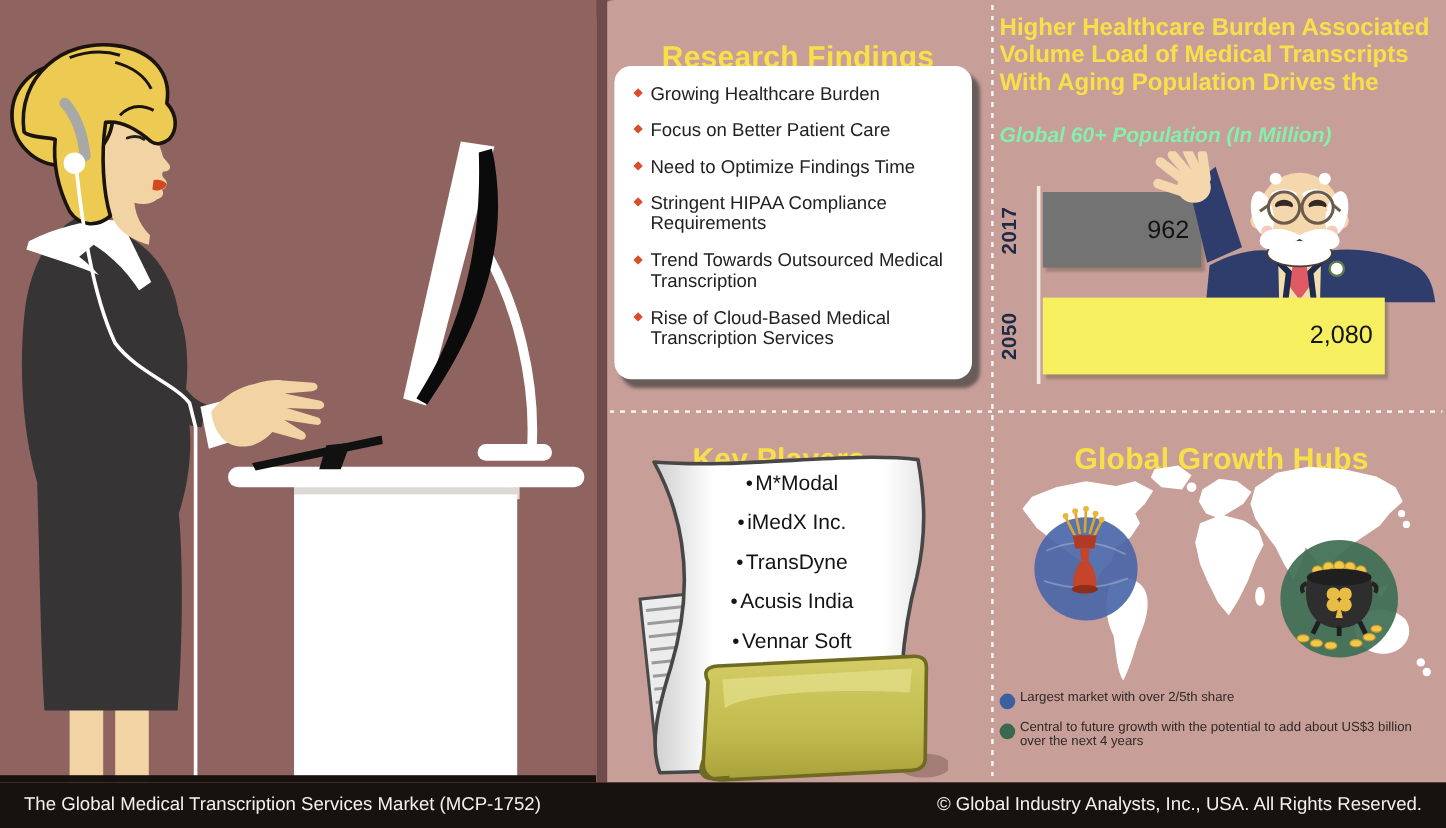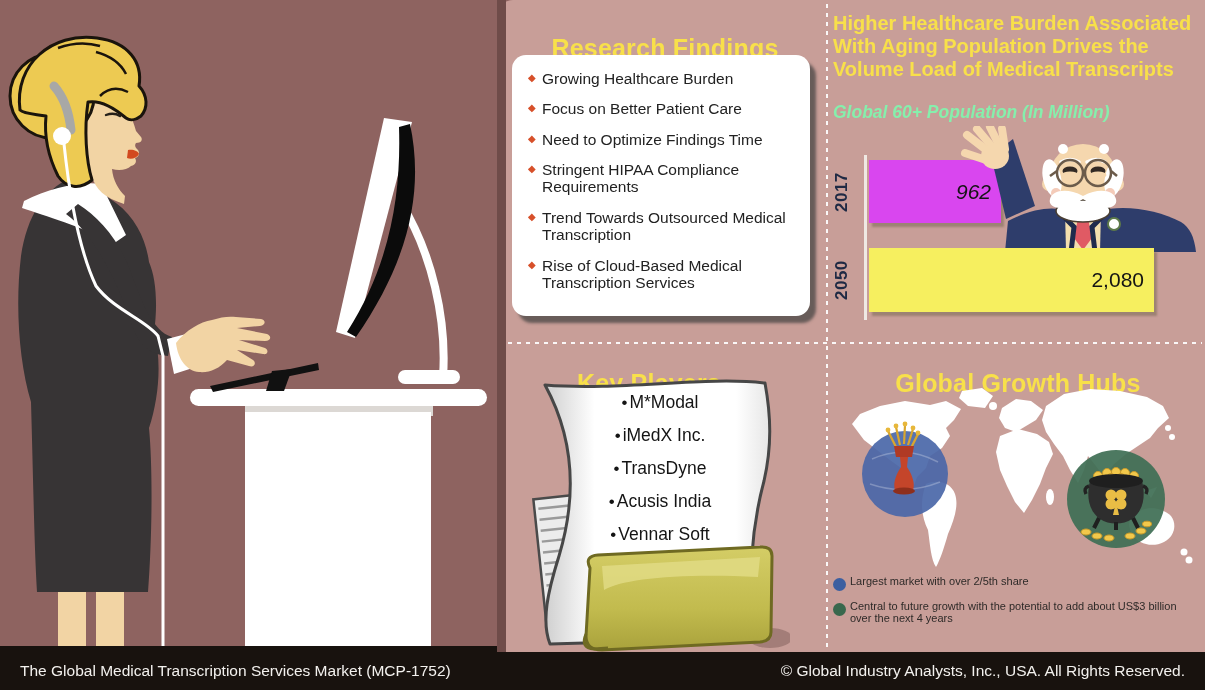--- a/index.html
+++ b/index.html
@@ -141,29 +141,29 @@
     <div class="rf-item"><span class="rf-bullet">◆</span><span>Growing Healthcare Burden</span></div>
     <div class="rf-item"><span class="rf-bullet">◆</span><span>Focus on Better Patient Care</span></div>
     <div class="rf-item"><span class="rf-bullet">◆</span><span>Need to Optimize Findings Time</span></div>
     <div class="rf-item"><span class="rf-bullet">◆</span><span>Stringent HIPAA Compliance Requirements</span></div>
     <div class="rf-item"><span class="rf-bullet">◆</span><span>Trend Towards Outsourced Medical Transcription</span></div>
     <div class="rf-item"><span class="rf-bullet">◆</span><span>Rise of Cloud-Based Medical Transcription Services</span></div>
   </div>
 
   <div class="ag-title">
     <div>Higher Healthcare Burden Associated</div>
+    <div>Volume Load of Medical Transcripts</div>
     <div>With Aging Population Drives the</div>
-    <div>Volume Load of Medical Transcripts</div>
   </div>
   <div class="ag-sub">Global 60+ Population (In Million)</div>
 
   <div class="axis-line"></div>
   <div class="ylab ylab1">2017</div>
   <div class="ylab ylab2">2050</div>
-  <div class="bar bar1" style="width: 132px; background: #d946ef; font-style: italic;">
+  <div class="bar bar1" style="width: 132px; background: #737373;">
       <span>962</span>
     </div>
   <div class="bar bar2" style="width: 285px; background: rgb(246, 239, 95);">
       <span>2,080</span>
     </div>
 
   <svg id="old-man-svg" width="252" height="126" viewBox="0 0 252 126">
 
     <polygon points="38,30 60,13 82,80 53,93" fill="#2e3d6b"></polygon>
     <g stroke="#f5d7ae" stroke-width="8" stroke-linecap="round">

